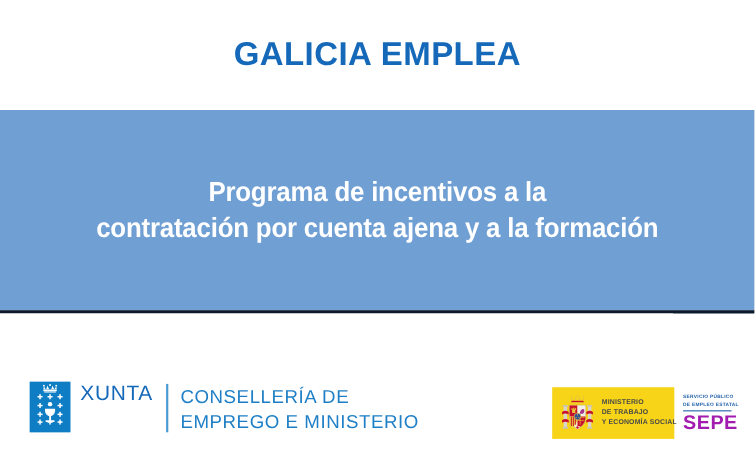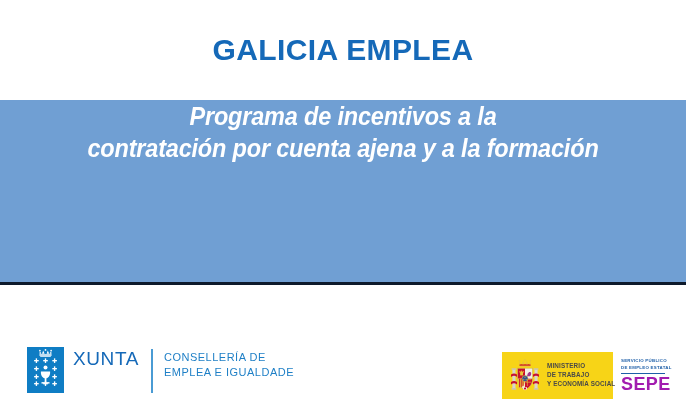--- a/index.html
+++ b/index.html
@@ -41,24 +41,23 @@
 
   
   .blue-band {
     position: absolute;
     left: 0;
     top: 100px;
     width: 686px;
     height: 182px;
     background: #709FD3;
     display: flex;
-    align-items: flex-start;
+    align-items: center;
     justify-content: center;
     box-sizing: border-box;
-    font-style: italic;
   }
   .band-rule {
     position: absolute;
     left: 0;
     top: 282px;
     width: 686px;
     height: 3px;
     background: #0d1a2b;
   }
   .band-text {
@@ -113,21 +112,21 @@
     width: 2px;
     background: #4A9BD4;
     height: 44px;
     margin-left: 12px;
     margin-right: 11px;
     flex: 0 0 auto;
     margin-top: 2px;
   }
   .conselleria {
     color: #1E7FC6;
-    font-size: 11px;
+    font-size: 17px;
     line-height: 1.33;
     letter-spacing: 0.5px;
     padding-top: 3px;
   }
   .conselleria span { display: block; white-space: nowrap; }
 
   
   .ministerio-box {
     position: absolute;
     left: 502px;
@@ -280,21 +279,21 @@
     </div>
 
     <div class="xunta-wordmark">
       <span>XUNTA</span>
     </div>
 
     <div class="xunta-divider"></div>
 
     <div class="conselleria">
       <span>CONSELLERÍA DE</span>
-      <span>EMPLEA E IGUALDADE</span>
+      <span>EMPREGO E MINISTERIO</span>
     </div>
   </div>
 
   <div class="ministerio-box">
     <div class="esp-arms">
       <svg viewBox="0 0 30 36" width="30" height="36" aria-hidden="true">
 
         <g>
           <rect x="9.5" y="6.3" width="11" height="1.5" fill="#C8102E"></rect>
           <path d="M9.6 3.2 l1.3 3.0 h-2.0 z M13.2 2.3 l1.2 3.9 h-2.3 z M16.8 2.3 l1.2 3.9 h-2.3 z M20.4 3.2 l0.7 3.0 h-2.0 z" fill="#E8C53A"></path>

